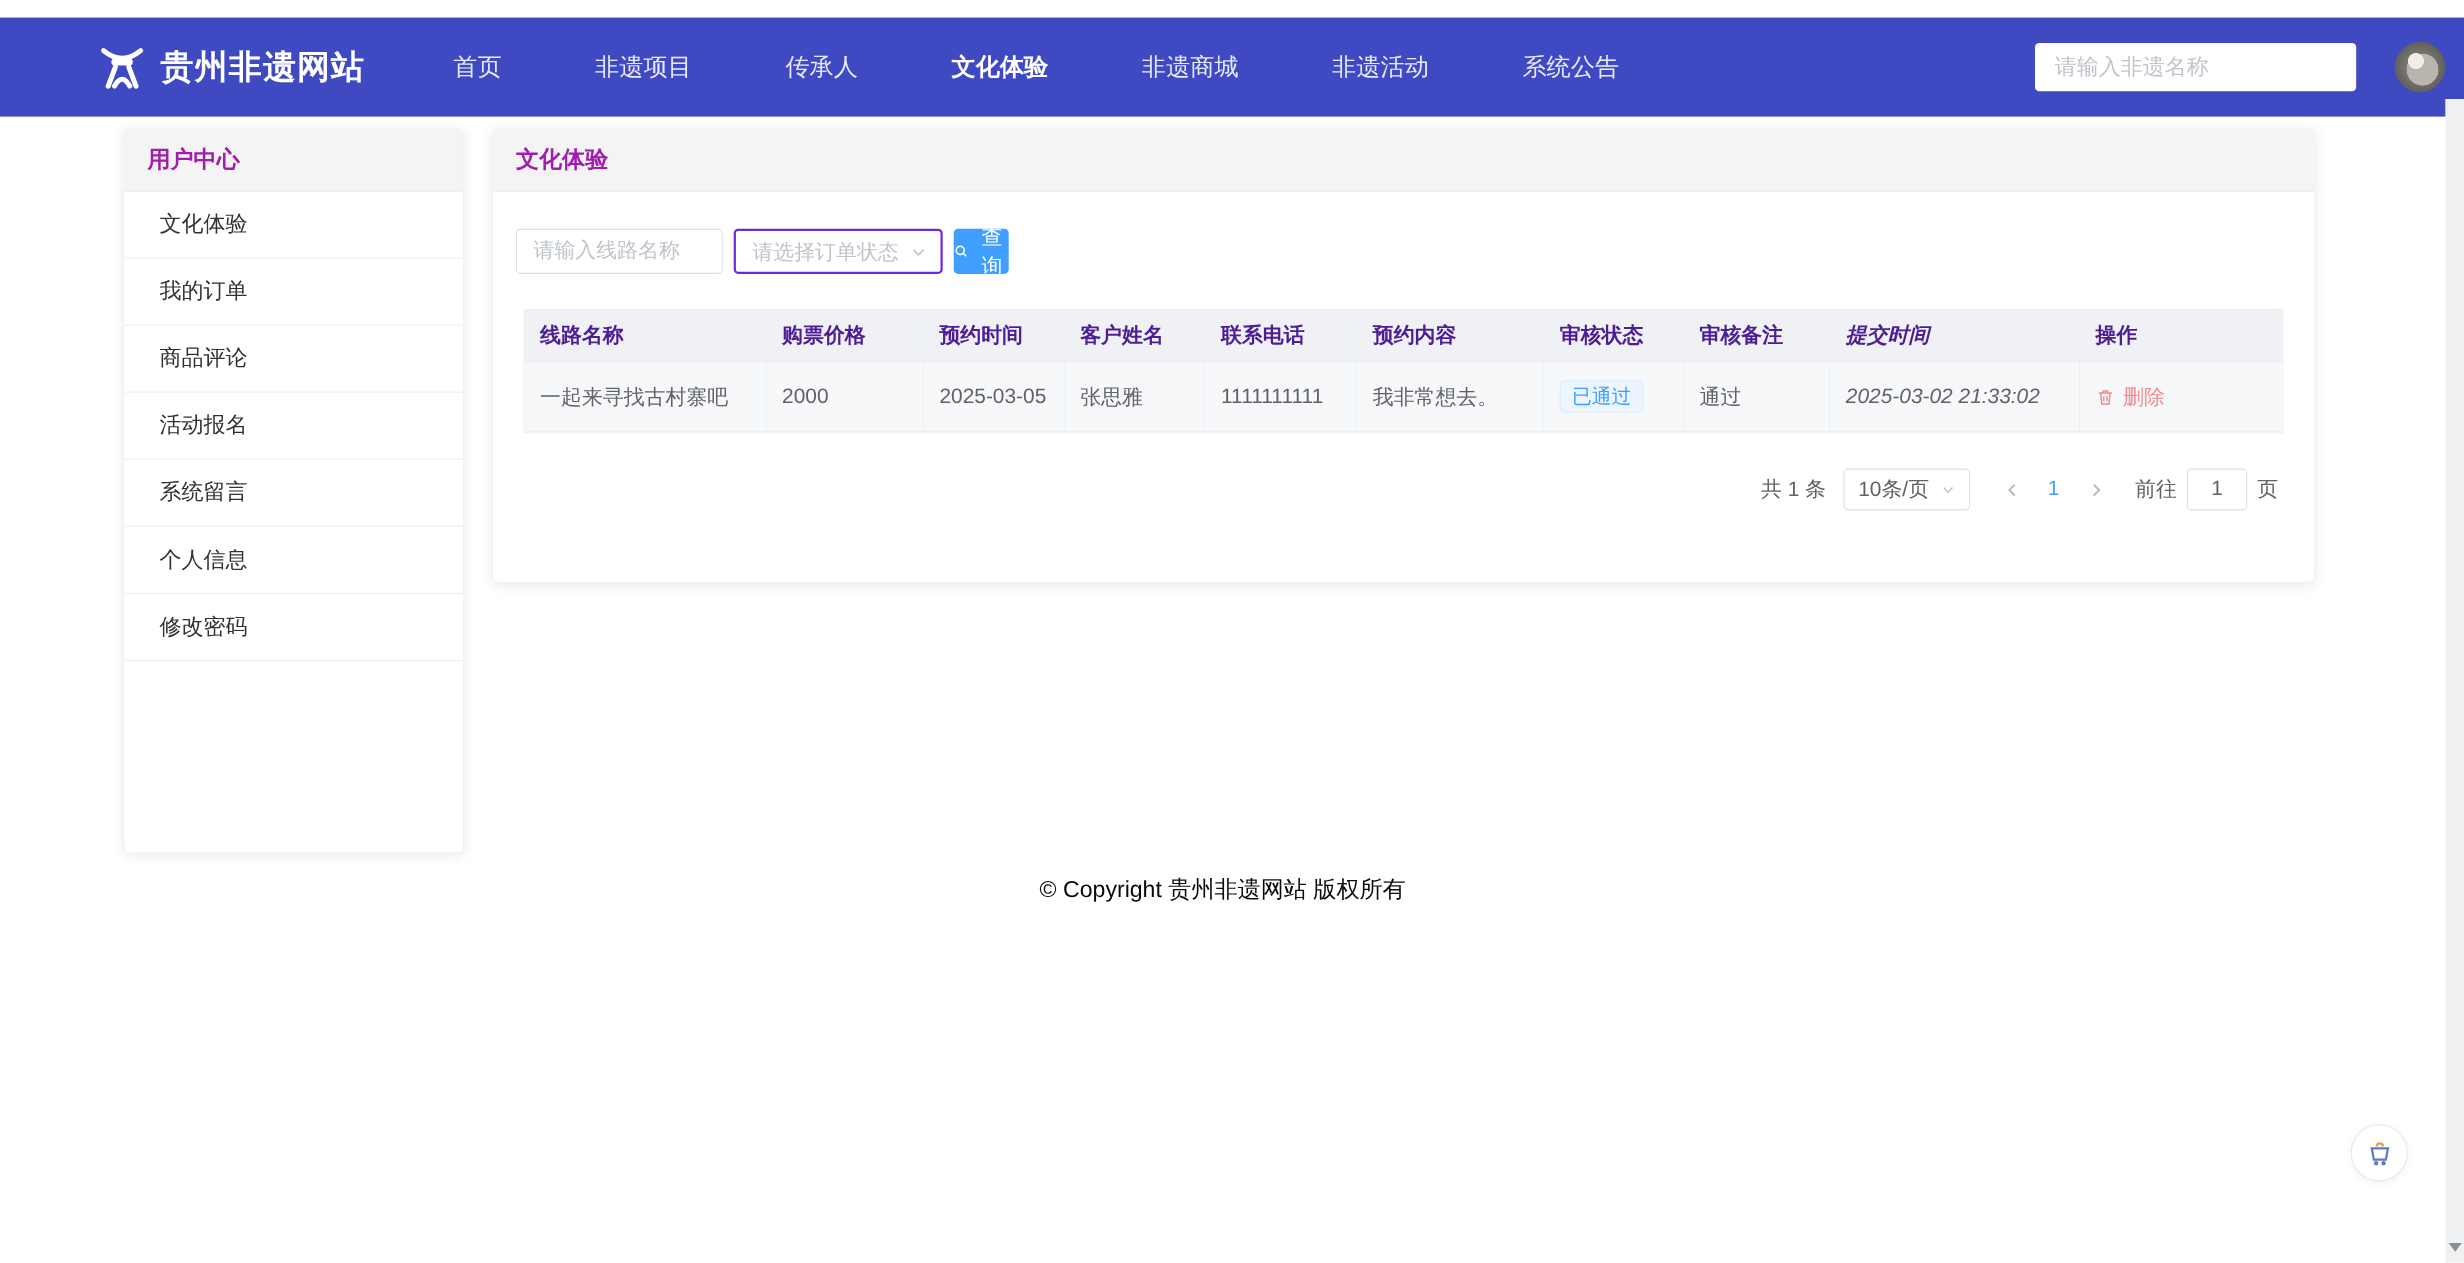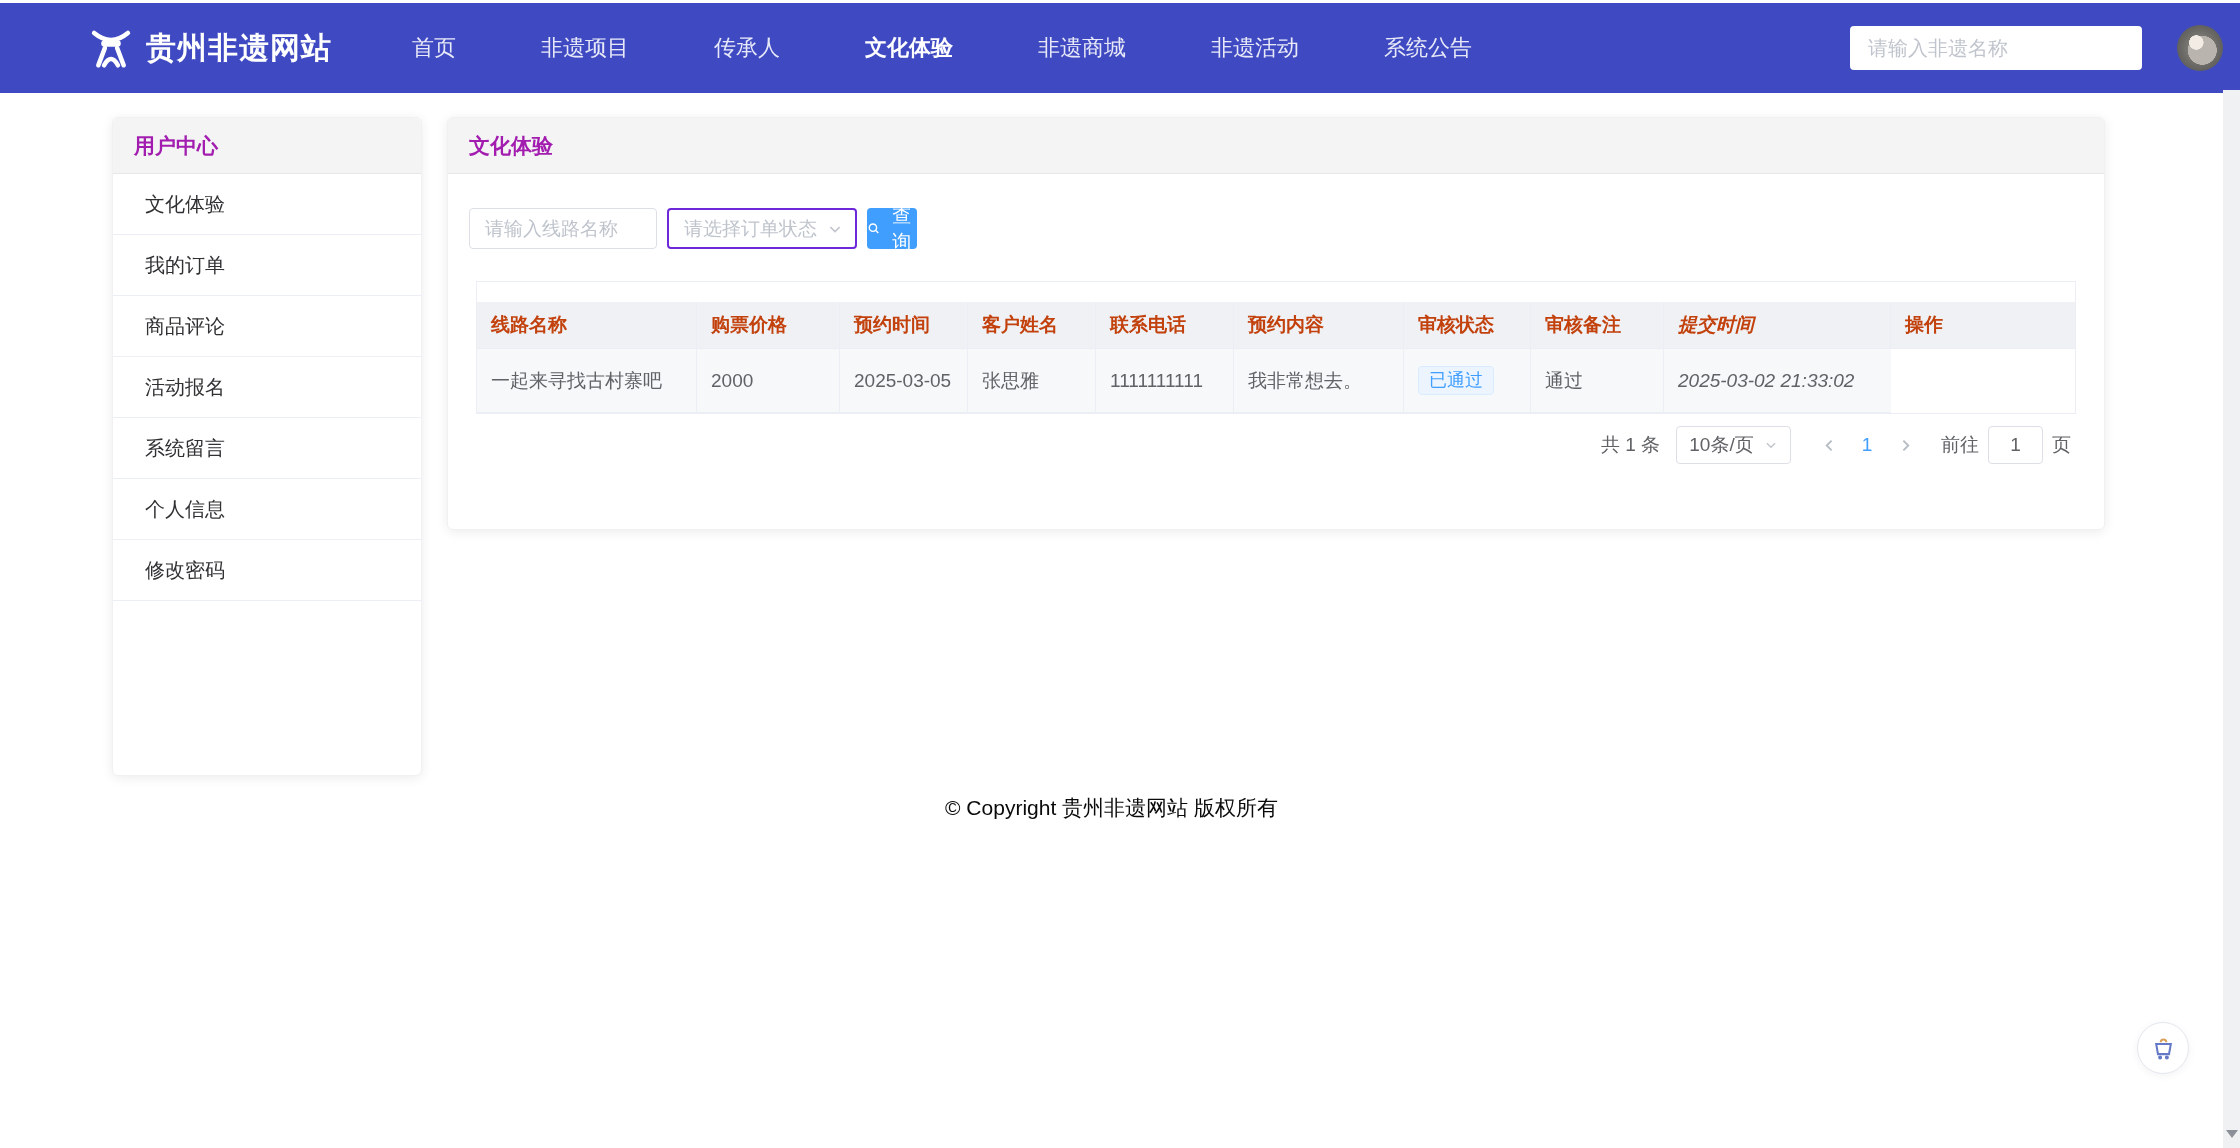--- a/index.html
+++ b/index.html
@@ -4,21 +4,21 @@
 <style>
   * { margin:0; padding:0; box-sizing:border-box; }
   html,body { width:2240px; height:1148px; }
   body {
     position:relative; overflow:hidden; background:#ffffff;
     font-family:"Liberation Sans","DejaVu Sans",sans-serif; color:#303133;
   }
 
   
   .navbar{
-    position:absolute; left:0; top:3px; width:2240px; height:90px;
+    position:absolute; left:0; top:16px; width:2240px; height:90px;
     background:#3f4ac2; display:flex; align-items:center; padding-left:88px;
   }
   .brand{ display:flex; align-items:center; gap:12px; cursor:pointer; }
   .brand-icon svg{ display:block; }
   .brand-text{ color:#fff; font-size:30px; font-weight:bold; letter-spacing:1px; }
   .nav-menu{ display:flex; align-items:center; gap:85px; margin-left:80px; }
   .nav-item{ color:rgba(255,255,255,.88); font-size:22px; cursor:pointer; text-decoration:none; white-space:nowrap; }
   .nav-item.active{ color:#ffffff; font-weight:bold; }
   .nav-right{ margin-left:auto; display:flex; align-items:center; margin-right:17px; }
   .search-box{
@@ -77,21 +77,21 @@
   }
 
   
   .tbl{ width:1600px; margin:32px 0 0 28px; border:1px solid #ebeef5; font-size:19px; }
   .tr{ display:flex; }
   .cell{
     display:flex; align-items:center; padding:0 14px;
     border-right:1px solid #ebeef5; border-bottom:1px solid #ebeef5;
   }
   .cell:last-child{ border-right:none; }
-  .th .cell{ background:#eff1f4; height:47px; font-weight:bold; color:#c2410c;margin-top:20px; }
+  .th .cell{ background:#eff1f4; height:47px; font-weight:bold; color:#4c1d95; }
   .td-row .cell{ background:#f6f8fa; height:64px; color:#606266; }
   .c1{ width:220px; flex:none; } .c2{ width:143px; flex:none; } .c3{ width:128px; flex:none; }
   .c4{ width:128px; flex:none; } .c5{ width:138px; flex:none; } .c6{ width:170px; flex:none; }
   .c7{ width:127px; flex:none; } .c8{ width:133px; flex:none; } .c9{ width:227px; flex:none;font-style:italic; }
   .c10{ flex:1; }
   .tag{
     color:#409eff; background:#ecf5ff; border:1px solid #d9ecff; border-radius:4px;
     padding:3px 10px; font-size:18px; line-height:1.2;
   }
   .del-link{ color:#f78989; display:flex; align-items:center; gap:7px; cursor:pointer; }
@@ -223,20 +223,32 @@
       <div class="cell c2">2000</div>
       <div class="cell c3">2025-03-05</div>
       <div class="cell c4">张思雅</div>
       <div class="cell c5">1111111111</div>
       <div class="cell c6">我非常想去。</div>
       <div class="cell c7">
         <span class="tag">已通过</span>
       </div>
       <div class="cell c8">通过</div>
       <div class="cell c9">2025-03-02 21:33:02</div>
+      <div class="cell c10">
+        <span class="del-link">
+          <svg width="18" height="18" viewBox="0 0 24 24" fill="none" stroke="currentColor" stroke-width="1.8">
+            <path d="M4 7 h16"></path>
+            <path d="M9.5 7 V4.5 h5 V7"></path>
+            <path d="M6.5 7 l1 13.5 h9 l1 -13.5"></path>
+            <path d="M10 11 v6"></path>
+            <path d="M14 11 v6"></path>
+          </svg>
+          <span>删除</span>
+        </span>
+      </div>
     </div>
   </div>
 
   <div class="pagination">
     <span class="pg-total">共 1 条</span>
     <div class="pg-size">
       <span>10条/页</span>
       <svg width="14" height="14" viewBox="0 0 24 24" fill="none" stroke="#c0c4cc" stroke-width="2.4">
         <path d="M5 9 L12 16 L19 9"></path>
       </svg>

